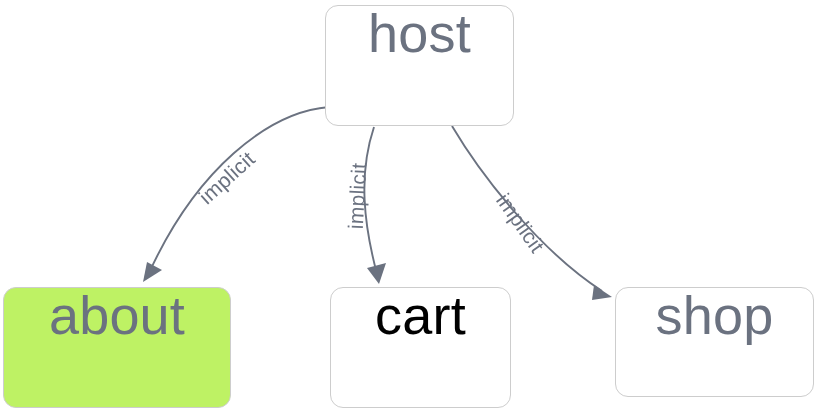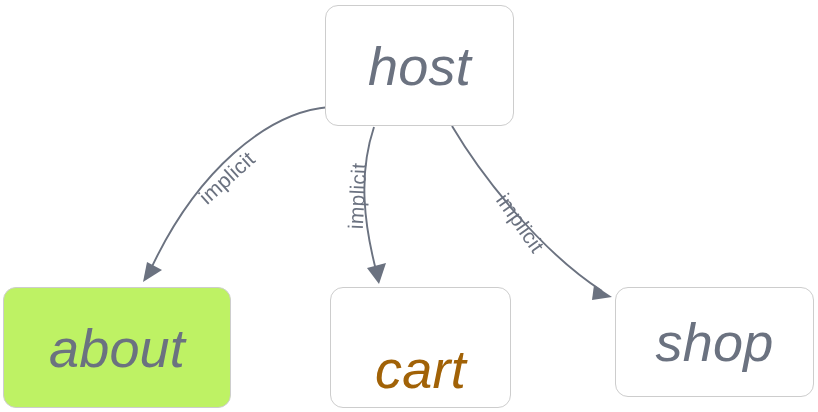--- a/index.html
+++ b/index.html
@@ -25,23 +25,21 @@
     width: 818px;
     height: 412px;
   }
   .node {
     position: absolute;
     box-sizing: border-box;
     background: #ffffff;
     border: 1.6px solid #cdcdcd;
     border-radius: 13px;
     display: flex;
-    align-items: center;
     justify-content: center;
-    font-style: italic;
   }
   .node-label {
     color: #6b7280;
     font-family: "Liberation Sans", sans-serif;
     font-size: 54px;
     font-weight: 400;
     letter-spacing: 0.2px;
     line-height: 1;
     white-space: nowrap;
   }
@@ -90,20 +88,20 @@
 
   <div class="node" style="left: 325px; top: 5px; width: 189px; height: 121px; background: rgb(255, 255, 255); border-color: rgb(205, 205, 205);">
     <span class="node-label" style="color: rgb(107, 114, 128);">host</span>
   </div>
 
   <div class="node" style="left: 3px; top: 287px; width: 228px; height: 121px; background: #bef264; border-color: rgb(205, 205, 205);">
     <span class="node-label" style="color: rgb(107, 114, 128);">about</span>
   </div>
 
   <div class="node" style="left: 330px; top: 287px; width: 181px; height: 121px; background: rgb(255, 255, 255); border-color: rgb(205, 205, 205);">
-    <span class="node-label" style="color: #a16207; margin-top: 43px;">cart</span>
+    <span class="node-label" style="color: #000000;">cart</span>
   </div>
 
   <div class="node" style="left: 615px; top: 287px; width: 199px; height: 110px; background: rgb(255, 255, 255); border-color: rgb(205, 205, 205);">
     <span class="node-label" style="color: rgb(107, 114, 128);">shop</span>
   </div>
 
 </div>
 
 </body></html>

